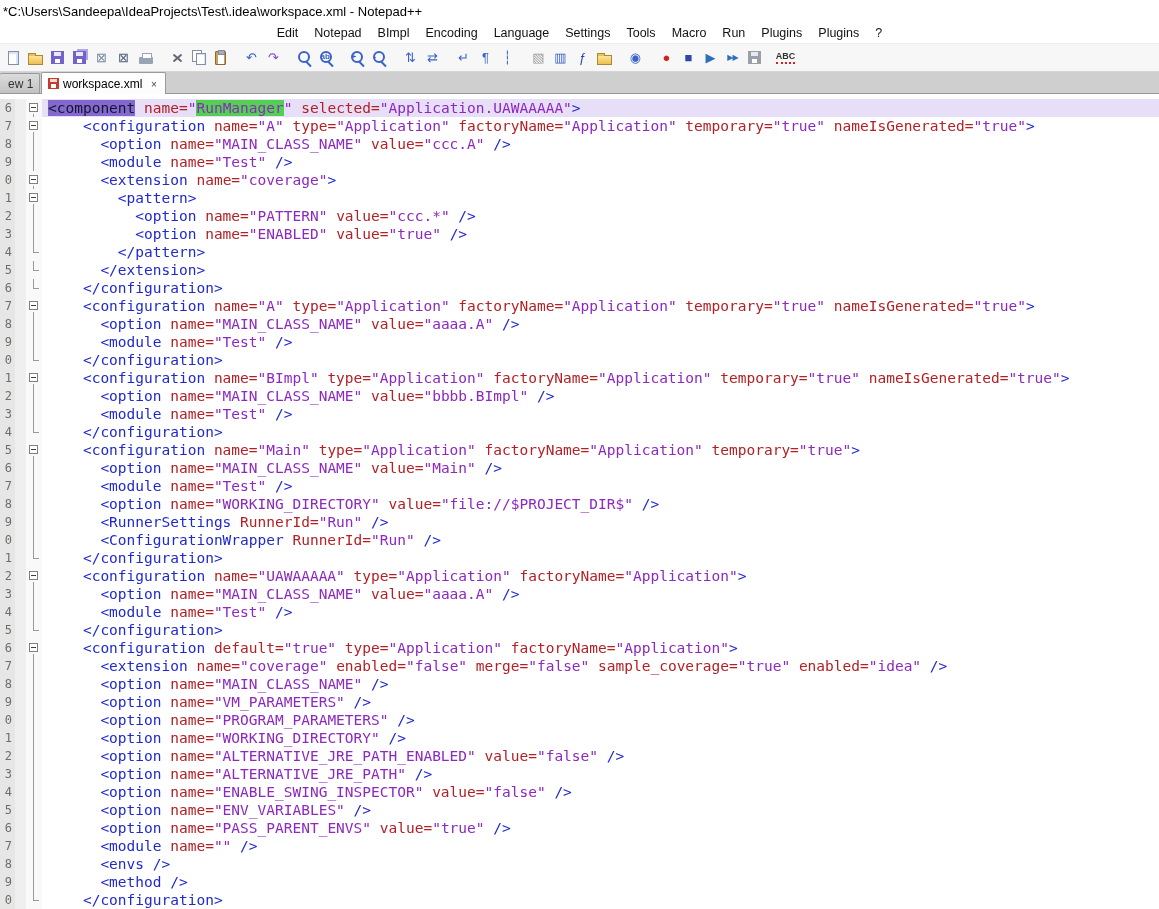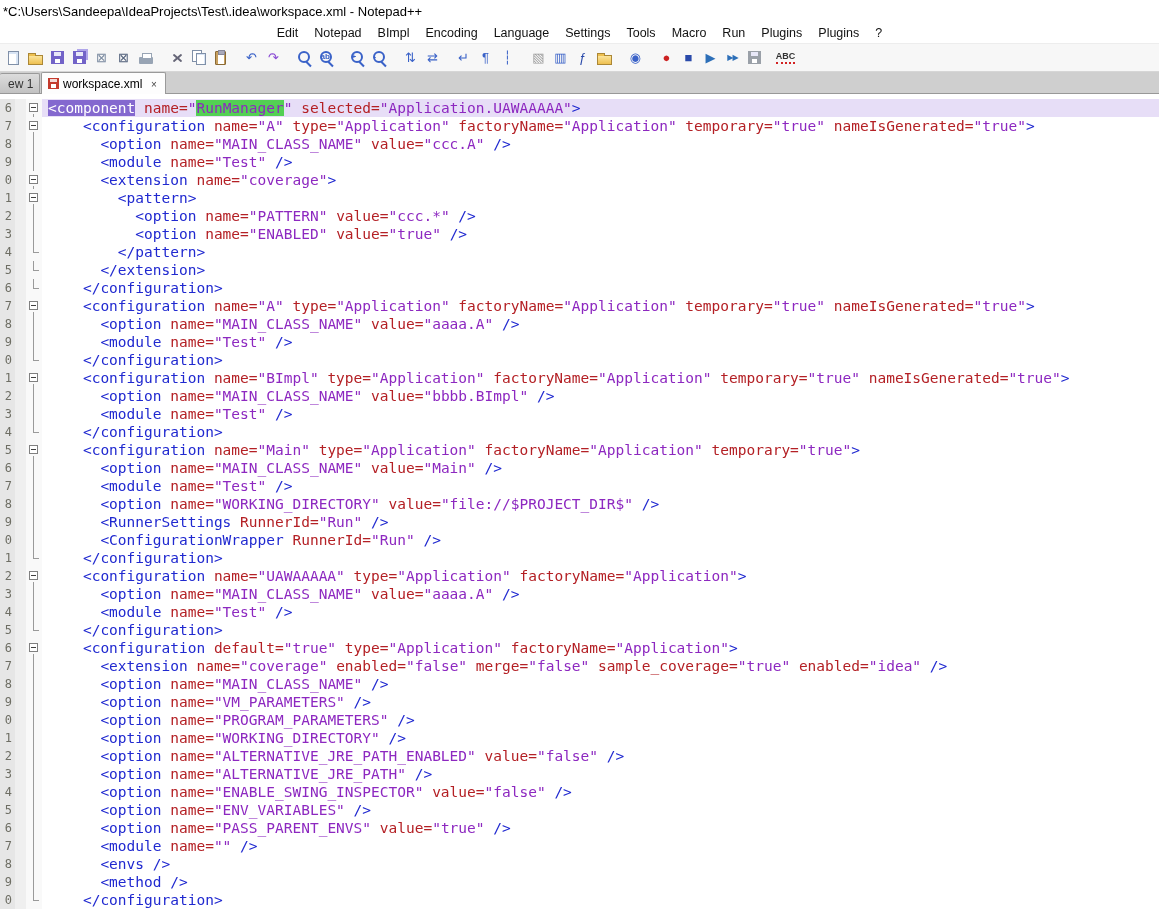--- a/index.html
+++ b/index.html
@@ -91,21 +91,21 @@
   .f-start::before { content:""; position:absolute; left:7px; top:15px; bottom:0; width:1px; background:#9a9a9a; }
   .fbox { position:absolute; left:3px; top:4px; width:9px; height:9px; border:1px solid #808080; background:#fff; }
   .fbox::after { content:""; position:absolute; left:1px; top:3px; width:5px; height:1px; background:#404040; }
   .code { flex:1; padding-left:6px; color:#000; }
   .row.cur .code { background:#e7def7; }
 
   t { color:#2029d0; }
   a { color:#b42025; text-decoration:none; }
   v { color:#8d28c0; }
   m { font-style:normal; }
-  m.mk-purple, m.mk-purple t { background:#8468cf; color:#ffffff; }
+  m.mk-purple, m.mk-purple t { background:#8468cf; color:#0f172a; }
   m.mk-green { background:#53d053; }
 </style>
 </head>
 <body>
 
 <div class="app">
   <div class="titlebar">
     <span>*C:\Users\Sandeepa\IdeaProjects\Test\.idea\workspace.xml - Notepad++</span>
   </div>
   <div class="menubar" id="menubar">

